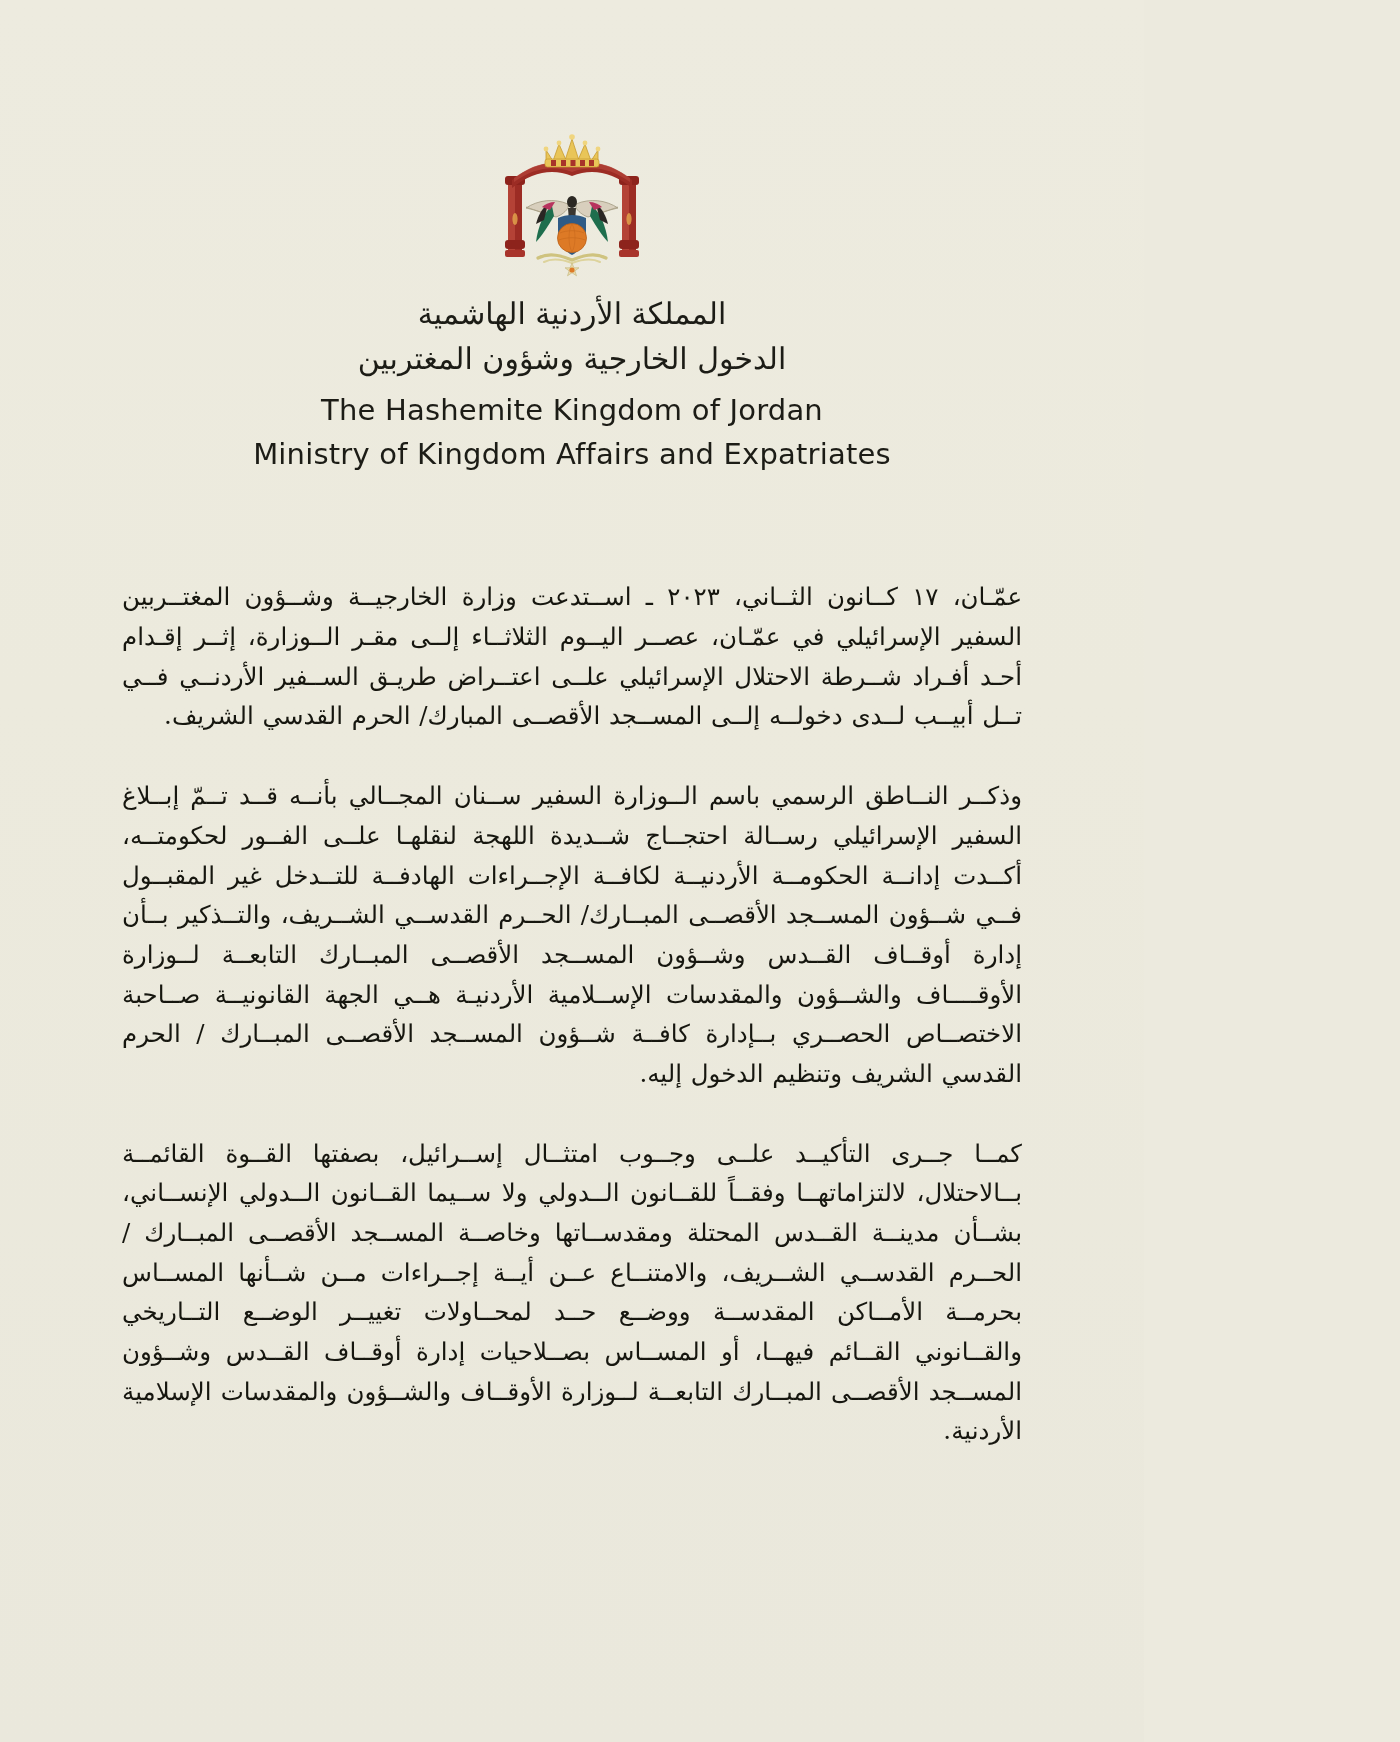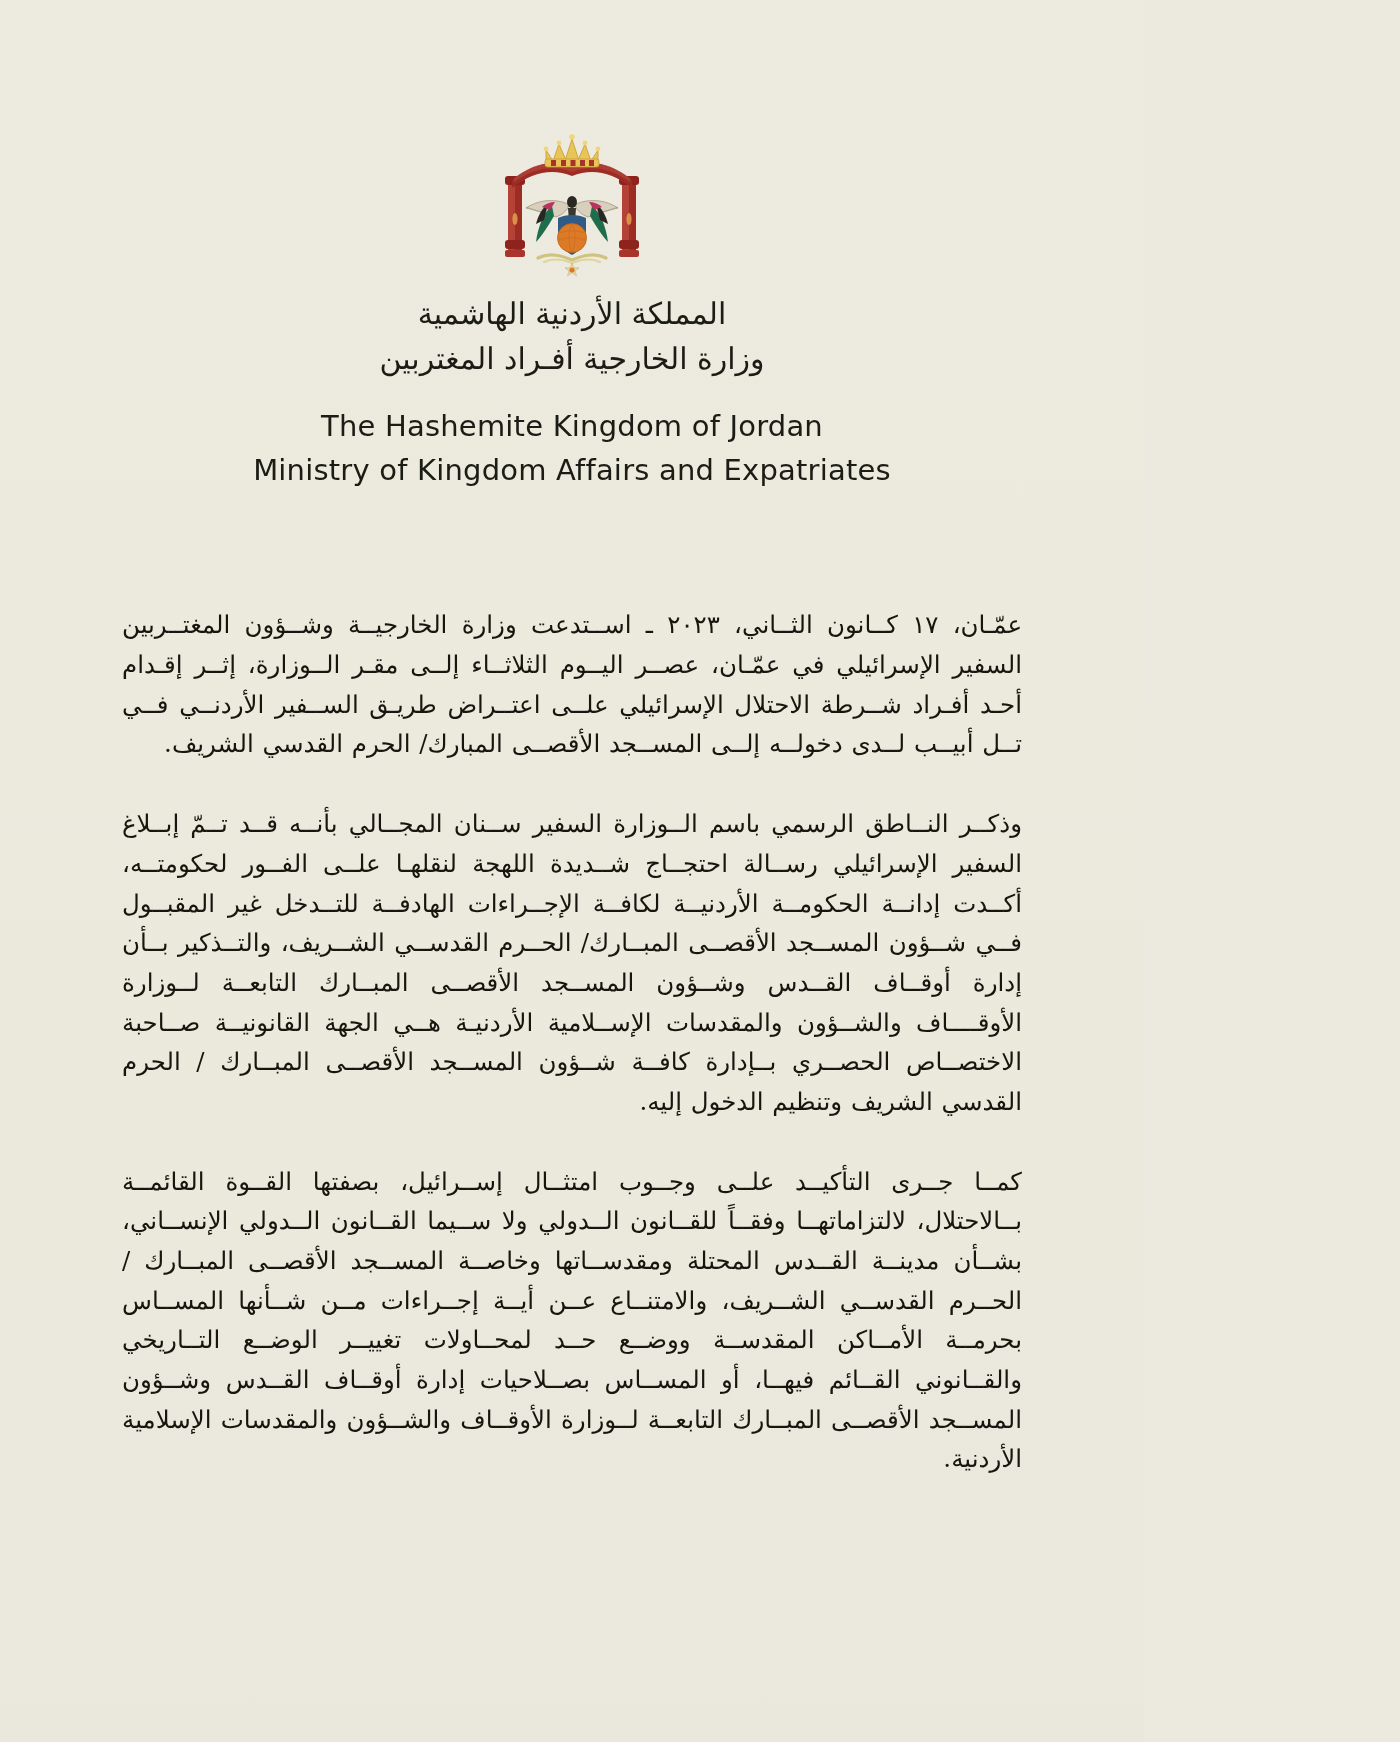--- a/index.html
+++ b/index.html
@@ -51,26 +51,26 @@
     letter-spacing: 0px;
     margin-top: 6px;
   }
   .head-ar.l1 { margin-top: 16px; }
   .head-en {
     font-family: "DejaVu Sans", "Liberation Sans", sans-serif;
     font-size: 29px;
     font-weight: 400;
     letter-spacing: 0.2px;
   }
-  .head-en.l1 { margin-top: 30px; }
+  .head-en.l1 { margin-top: 14px; }
   .head-en.l2 { margin-top: 6px; }
 
   
   .body-wrap {
-    margin: 12px auto;
+    margin: 0 auto;
     width: 900px;
     padding-top: 104px;
     direction: rtl;
   }
 
   .para {
     font-family: "DejaVu Serif", "Liberation Serif", serif;
     font-size: 24.5px;
     line-height: 1.62;
     text-align: justify;
@@ -164,21 +164,21 @@
 
         <g transform="translate(150,152)">
           <path d="M0,-7 L1.9,-2.2 L7,-2.2 L2.9,0.9 L4.5,5.8 L0,2.8 L-4.5,5.8 L-2.9,0.9 L-7,-2.2 L-1.9,-2.2 Z" fill="#e6dbac" stroke="#c3b478" stroke-width="0.6"></path>
           <circle cx="0" cy="0" r="2.6" fill="#dd7a26"></circle>
         </g>
       </svg>
     </div>
 
     <div class="head-line head-ar l1">المملكة الأردنية الهاشمية</div>
 
-    <div class="head-line head-ar l2">وزارة الخارجية أفـراد المغتربين</div>
+    <div class="head-line head-ar l2">الدخول الخارجية وشؤون المغتربين</div>
 
     <div class="head-line head-en l1">The Hashemite Kingdom of Jordan</div>
 
     <div class="head-line head-en l2">Ministry of Kingdom Affairs and Expatriates</div>
   </div>
 
   <div class="body-wrap">
     <p class="para">عمّـان، ١٧ كــانون الثــاني، ٢٠٢٣ ـ اســتدعت وزارة الخارجيــة وشــؤون المغتــربين السفير الإسرائيلي في عمّـان، عصــر اليــوم الثلاثــاء إلــى مقـر الــوزارة، إثــر إقـدام أحـد أفـراد شــرطة الاحتلال الإسرائيلي علــى اعتــراض طريـق الســفير الأردنــي فــي تــل أبيــب لــدى دخولــه إلــى المســجد الأقصــى المبارك/ الحرم القدسي الشريف.</p>
 
     <p class="para">وذكــر النــاطق الرسمي باسم الــوزارة السفير ســنان المجــالي بأنــه قــد تــمّ إبــلاغ السفير الإسرائيلي رســالة احتجــاج شــديدة اللهجة لنقلهـا علــى الفــور لحكومتــه، أكــدت إدانــة الحكومــة الأردنيــة لكافــة الإجــراءات الهادفــة للتــدخل غير المقبــول فــي شــؤون المســجد الأقصــى المبــارك/ الحــرم القدســي الشــريف، والتــذكير بــأن إدارة أوقــاف القــدس وشــؤون المســجد الأقصــى المبــارك التابعــة لــوزارة الأوقــــاف والشــؤون والمقدسات الإســلامية الأردنيـة هــي الجهة القانونيــة صــاحبة الاختصــاص الحصــري بــإدارة كافــة شــؤون المســجد الأقصــى المبــارك / الحرم القدسي الشريف وتنظيم الدخول إليه.</p>

